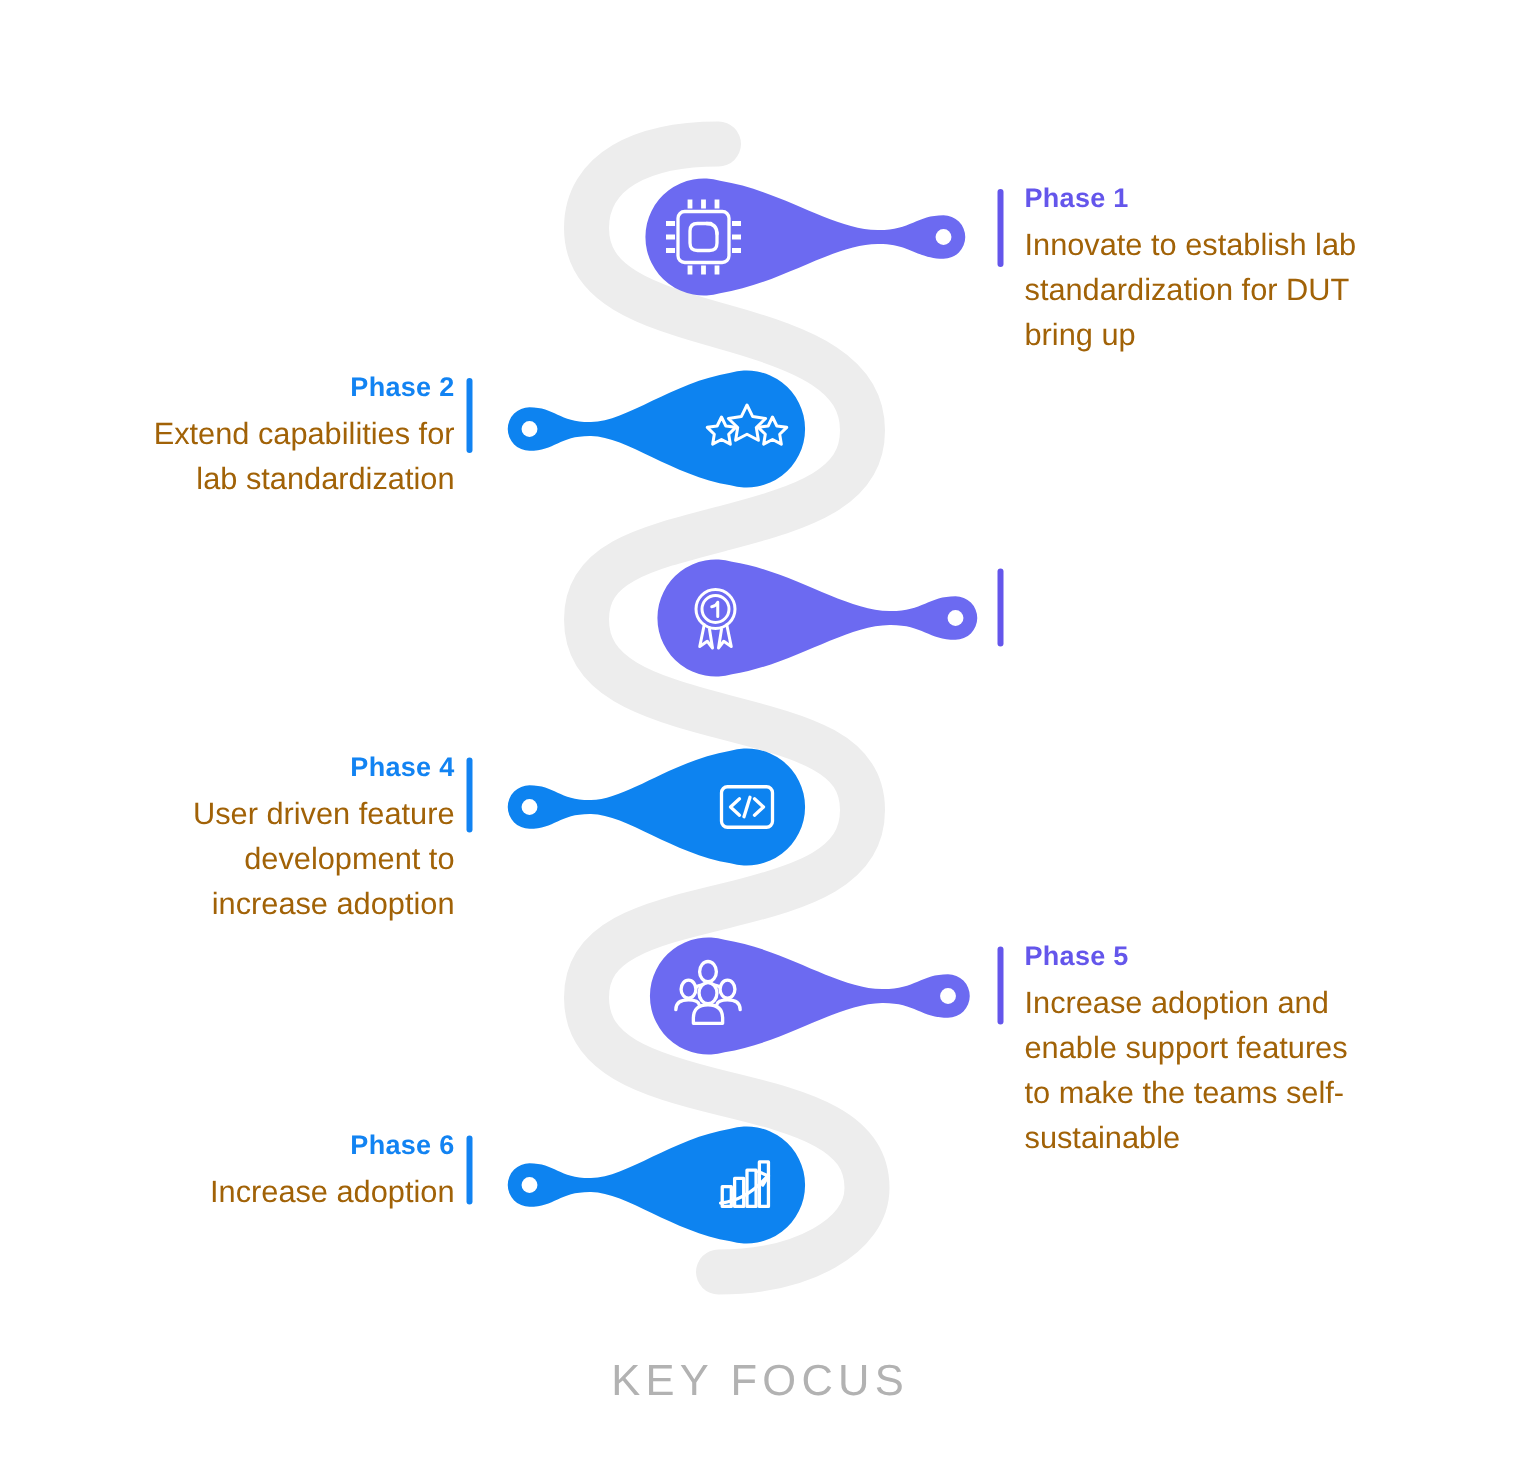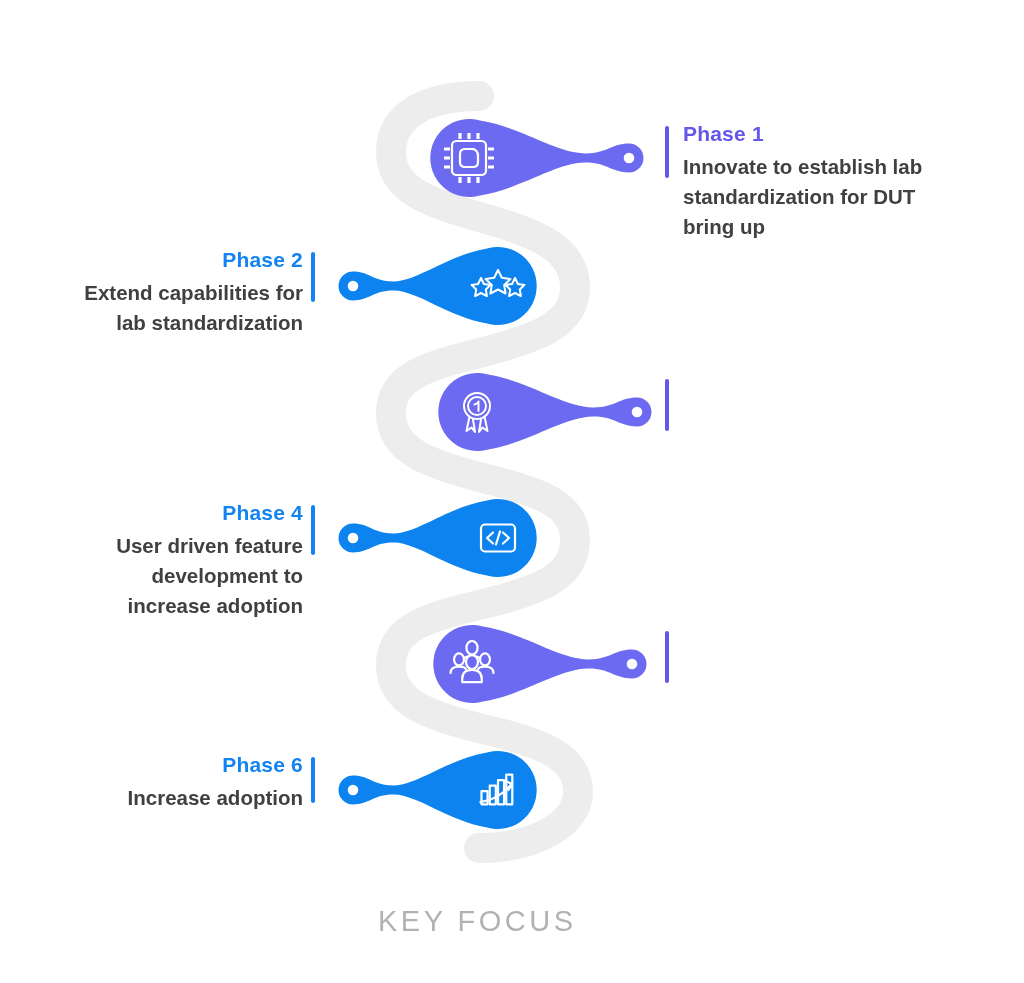--- a/index.html
+++ b/index.html
@@ -3,33 +3,33 @@
 <meta charset="utf-8">
 <style>
   html,body{margin:0;padding:0;background:#ffffff;}
   .canvas{
     position:relative;width:1024px;height:983px;background:#ffffff;
     font-family:"Liberation Sans", sans-serif;overflow:hidden;
   }
   .art{position:absolute;left:0;top:0;}
   .phase{position:absolute;}
   .phase-label{
-    display:block;font-size:21px;font-weight:700;letter-spacing:.2px;
+    display:block;font-size:18px;font-weight:700;letter-spacing:.2px;
     margin:0 0 6px 0;
   }
   .phase-desc{
-    margin:0;font-size:20.5px;line-height:30px;color:#404040;font-weight:700;
+    margin:0;font-size:20.5px;line-height:30px;color:#a16207;font-weight:400;
   }
   .phase--right{text-align:left;width:300px;}
   .phase--left{text-align:right;width:310px;}
   .phase-bar{
     position:absolute;width:4px;border-radius:2px;
   }
   .key-focus{
-    position:absolute;left:378px;top:905px;width:228px;text-align:left;
+    position:absolute;left:378px;top:905px;width:228px;text-align:right;
     font-size:29px;letter-spacing:3.5px;color:#B2B2B2;font-weight:400;
   }
 </style>
 </head>
 <body>
 
 <div class="canvas">
 
   <svg class="art" width="1024" height="983" viewBox="0 0 1024 983">
 
@@ -155,20 +155,24 @@
   <section class="phase phase--right" style="left:683px;top:375px">
   </section>
   <div class="phase-bar" style="left: 665px; top: 379px; height: 52px; background: rgb(100, 86, 235);"></div>
 
   <section class="phase phase--left" style="right:721px;top:501px">
     <span class="phase-label" style="color: rgb(18, 131, 242);">Phase 4</span>
     <p class="phase-desc">User driven feature<br>development to<br>increase adoption</p>
   </section>
   <div class="phase-bar" style="left: 311px; top: 505px; height: 50px; background: rgb(18, 131, 242);"></div>
 
+  <section class="phase phase--right" style="left:683px;top:627px">
+    <span class="phase-label" style="color: rgb(100, 86, 235);">Phase 5</span>
+    <p class="phase-desc">Increase adoption and<br>enable support features<br>to make the teams self-<br>sustainable</p>
+  </section>
   <div class="phase-bar" style="left: 665px; top: 631px; height: 52px; background: rgb(100, 86, 235);"></div>
 
   <section class="phase phase--left" style="right:721px;top:753px">
     <span class="phase-label" style="color: rgb(18, 131, 242);">Phase 6</span>
     <p class="phase-desc">Increase adoption</p>
   </section>
   <div class="phase-bar" style="left: 311px; top: 757px; height: 46px; background: rgb(18, 131, 242);"></div>
 
   <div class="key-focus">KEY FOCUS</div>
 

